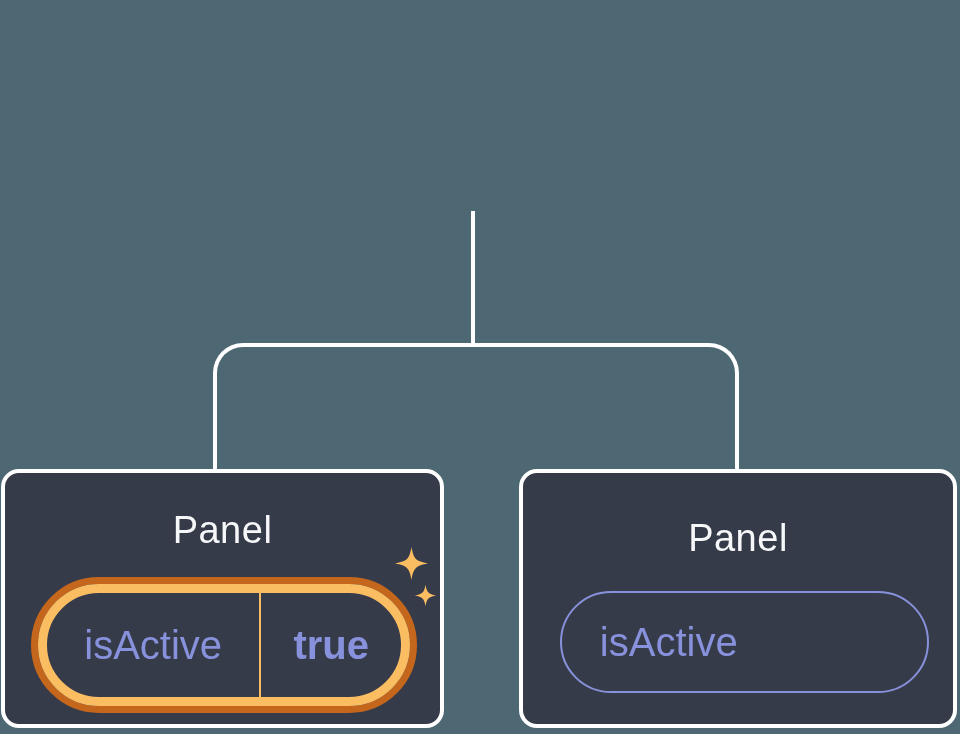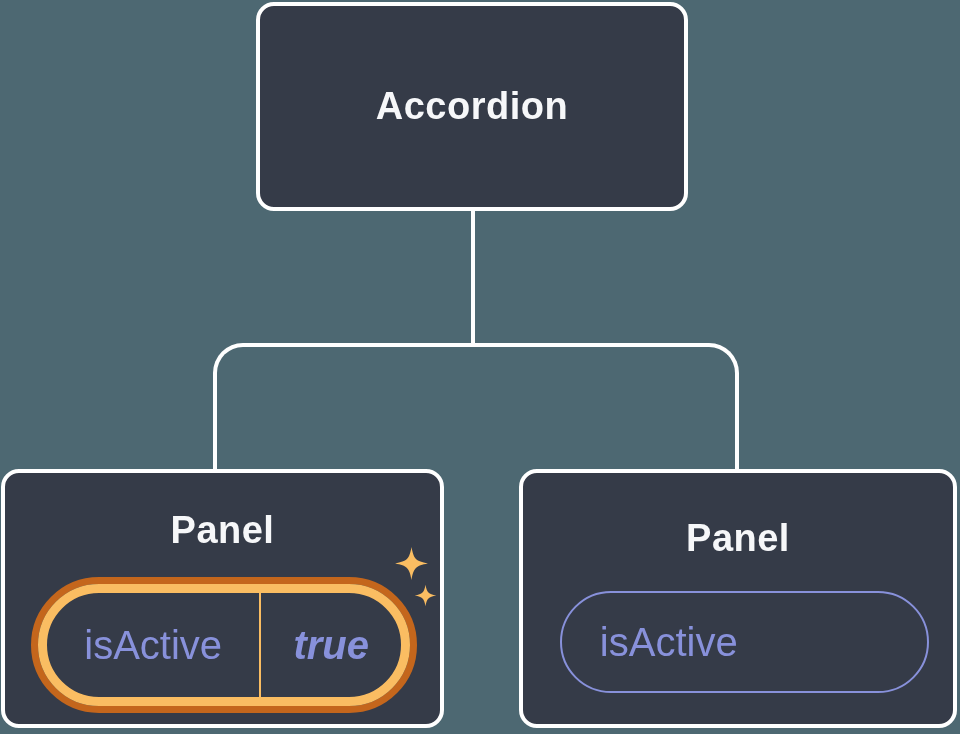--- a/index.html
+++ b/index.html
@@ -64,21 +64,21 @@
   }
   .node-panel-right {
     left: 519px; top: 469px;
     width: 438px; height: 259px;
   }
   .panel-title {
     position: absolute;
     left: 0; right: 0;
     text-align: center;
     font-size: 38px;
-    font-weight: 700;
+    font-weight: 400;
     letter-spacing: 0.5px;
     color: var(--node-text);
   }
   .panel-title-left { top: 36px; }
   .panel-title-right { top: 44px; }
 
   .pill-active-outer {
     position: absolute;
     left: 26px; top: 104px;
     width: 386px; height: 136px;
@@ -120,38 +120,35 @@
   .pill-inactive .cell-val {
     flex: 1;
     border-left: 2px solid var(--state-purple);
     display: flex; align-items: center; justify-content: center;
   }
 
   .state-text {
     font-size: 40px;
     color: var(--state-purple);
   }
-  .state-value-bold { font-weight: 700; font-style: italic; }
+  .state-value-bold { font-weight: 700; }
 
   .sparkle {
     position: absolute;
     color: var(--sparkle);
   }
   .sparkle svg { display: block; width: 100%; height: 100%; }
   .sparkle-large { left: 389px; top: 73px; width: 35px; height: 35px; }
   .sparkle-small { left: 409px; top: 111px; width: 23px; height: 23px; }
 </style>
 </head>
 <body>
 
 <div class="canvas">
 
-  <div class="node node-root">
-    <span class="node-title">Accordion</span>
-  </div>
 
   <div class="connector-stem"></div>
   <div class="connector-tee"></div>
 
   <div class="node node-panel-left">
     <div class="panel-title panel-title-left">Panel</div>
 
     <div class="pill-active-outer">
       <div class="pill-active-inner">
         <div class="cell-key">

